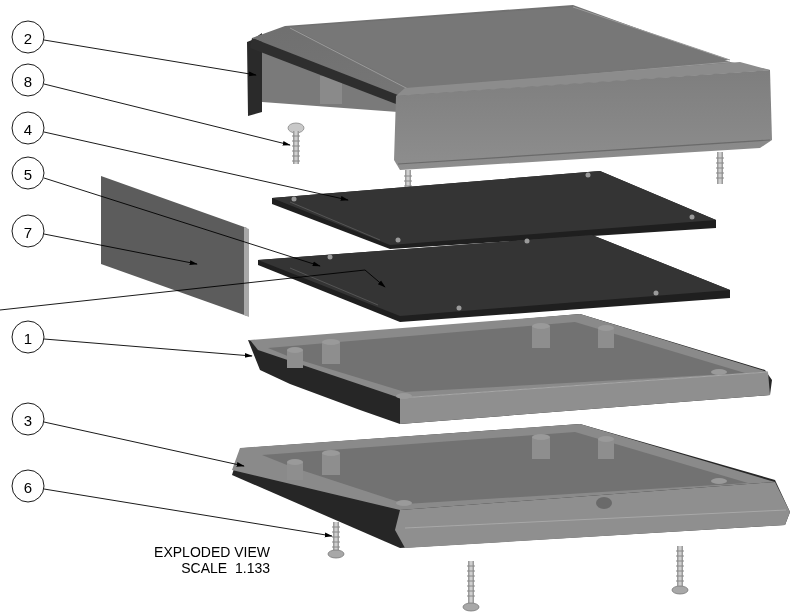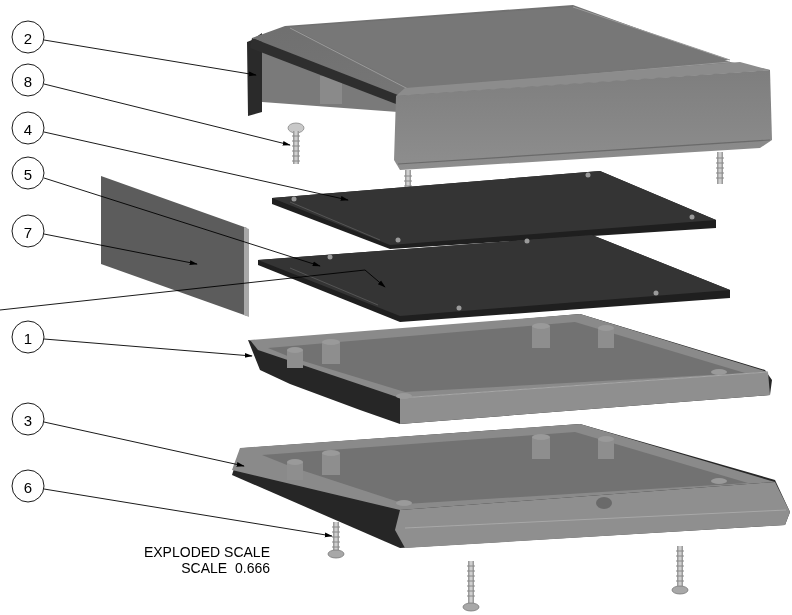--- a/index.html
+++ b/index.html
@@ -192,15 +192,15 @@
     <circle cx="28" cy="419" r="16" fill="#fff" stroke="#000" stroke-width="0.9"></circle>
     <text class="balloon-text" x="28" y="420">3</text>
   </g>
   <g>
     <circle cx="28" cy="486" r="16" fill="#fff" stroke="#000" stroke-width="0.9"></circle>
     <text class="balloon-text" x="28" y="487">6</text>
   </g>
 </svg>
 
 <div class="caption">
-  <div>EXPLODED SCALE</div>
-  <div>SCALE  0.666</div>
+  <div>EXPLODED VIEW</div>
+  <div>SCALE  1.133</div>
 </div>
 
 </body></html>

